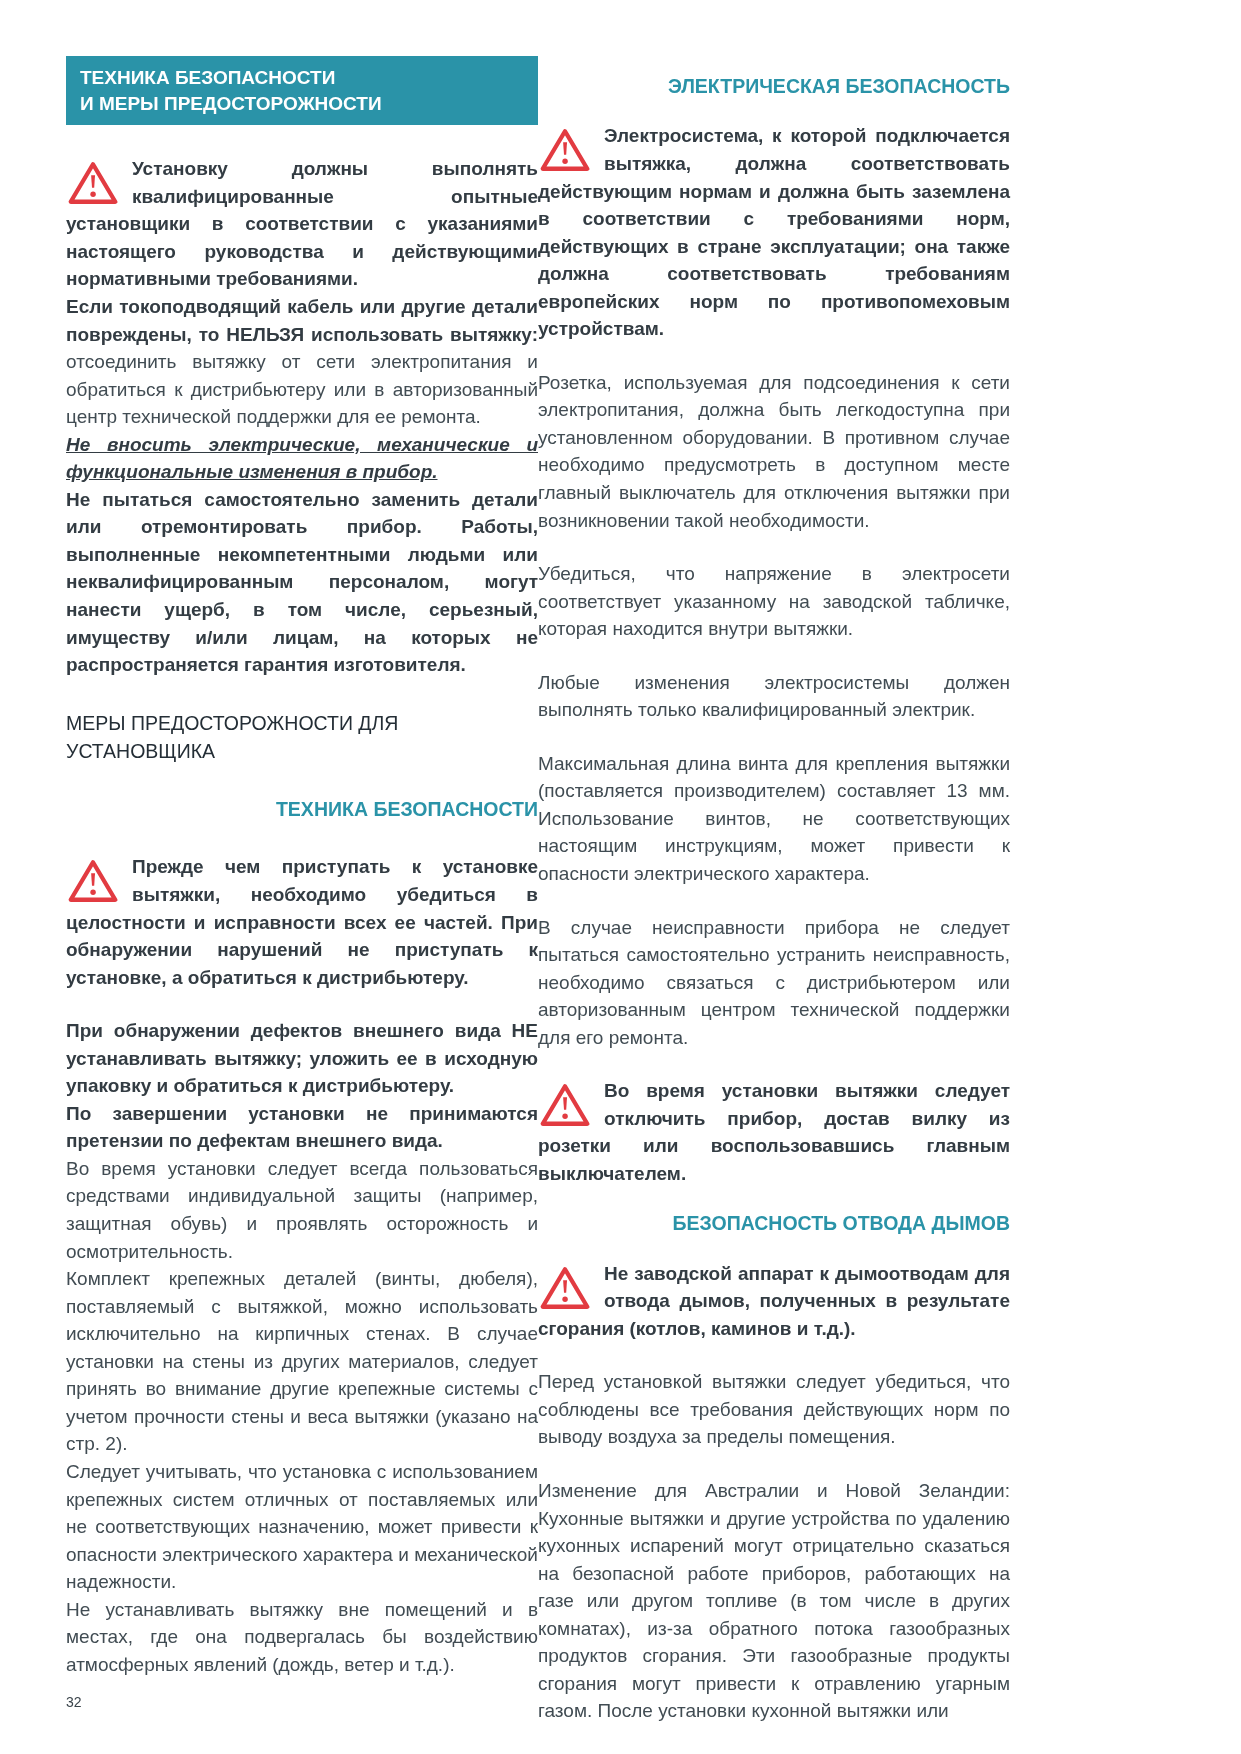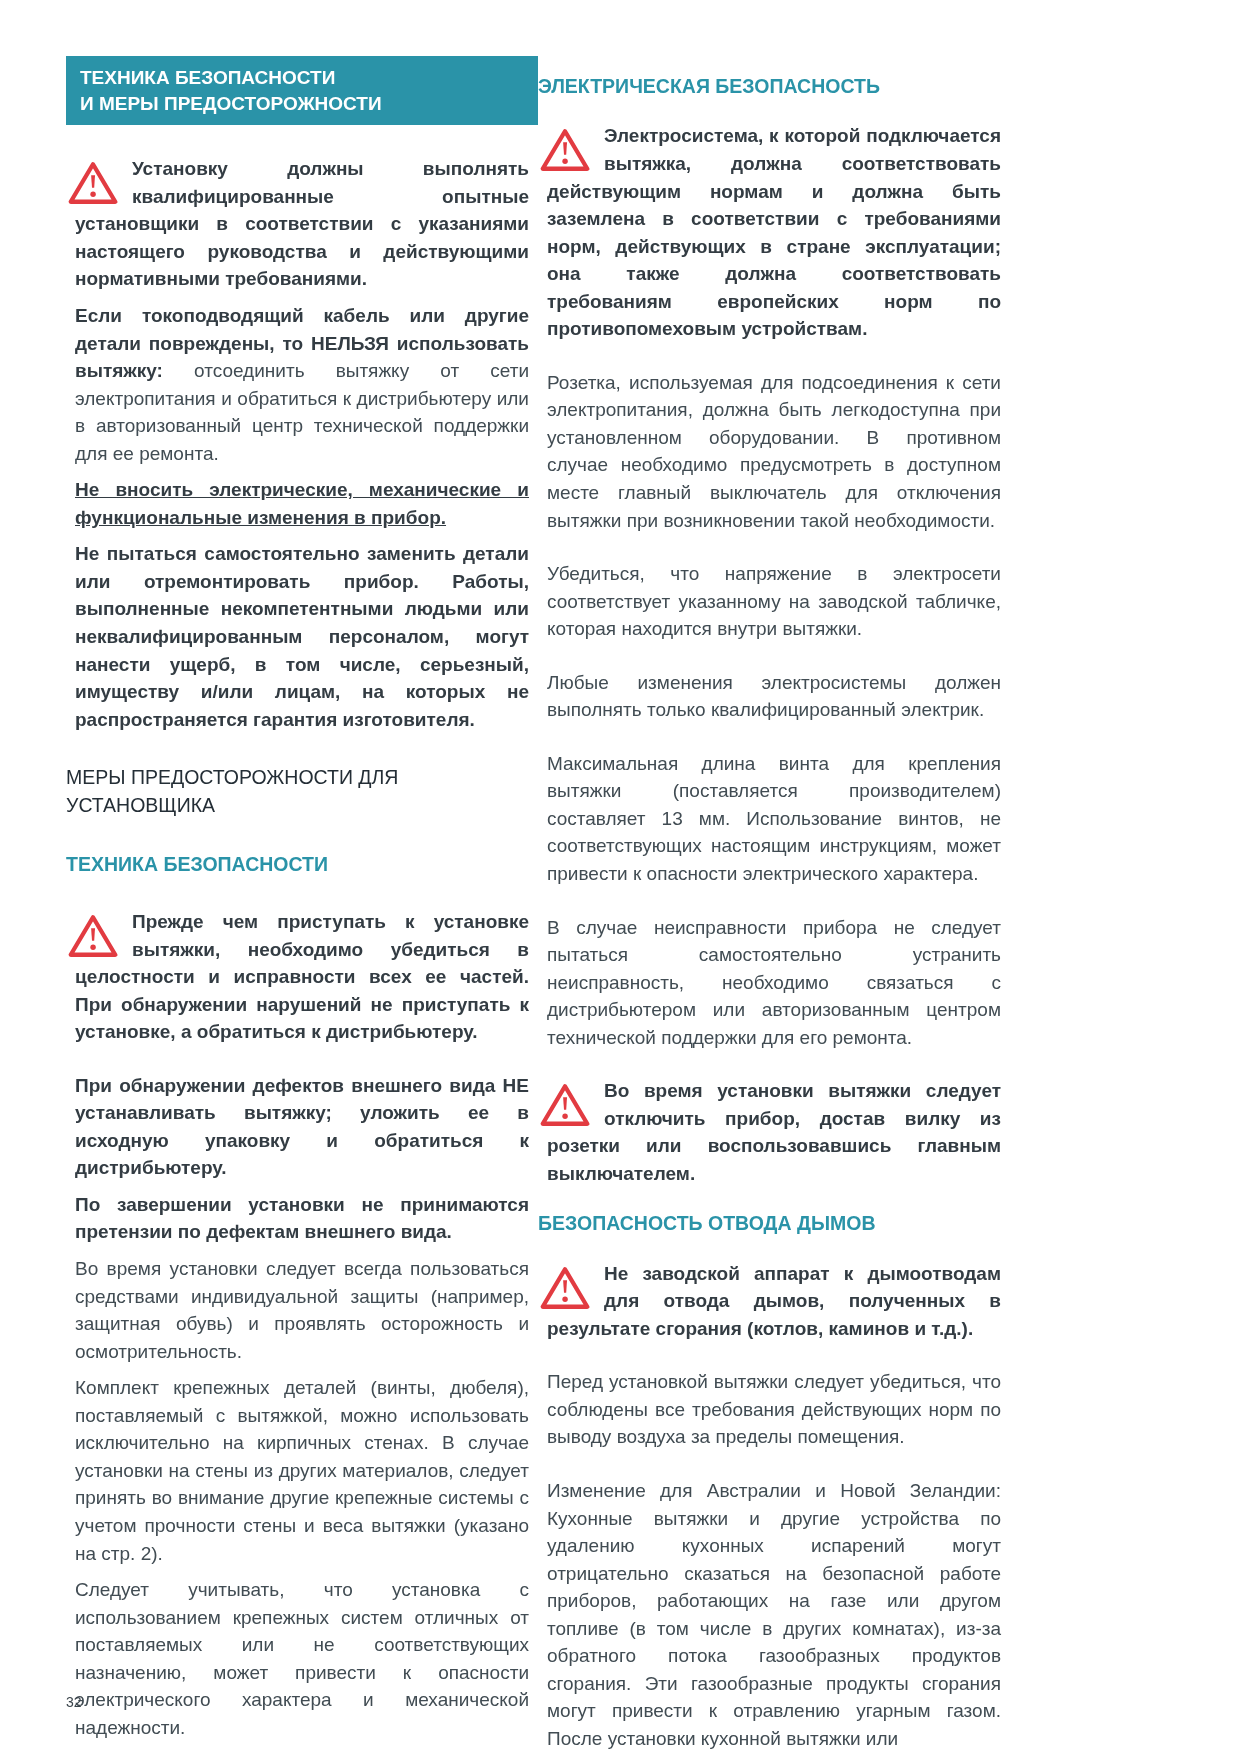--- a/index.html
+++ b/index.html
@@ -9,26 +9,26 @@
   }
   .content { position: absolute; left: 66px; top: 56px; width: 982px; }
   .columns { display: flex; align-items: flex-start; }
   .col { width: 472px; font-size: 19px; line-height: 1.45; text-align: justify; }
 
   .banner {
     background: #2a93a8; color: #ffffff; font-weight: bold;
     font-size: 19px; line-height: 1.35; padding: 9px 14px;
     margin-bottom: 30px; text-align: left;
   }
-  .teal-h { color: #2a93a8; font-weight: bold; font-size: 19.5px; text-align: left; }
+  .teal-h { color: #2a93a8; font-weight: bold; font-size: 19.5px; text-align: right; }
   .dark-h { color: #242e36; font-weight: normal; font-size: 19.5px; text-align: left; }
 
-  p { margin: 9px; }
+  p { margin: 0; }
   .b { font-weight: bold; color: #333c43; }
-  .u { text-decoration: underline; }
+  .u { text-decoration: underline; font-style: italic; }
 
   .warn { margin: 0; }
   .warn-icon { float: left; width: 50px; height: 46px; margin: 5px 14px 2px 2px; }
 
   .gap-lg { margin-top: 30px; }
   .gap-md { margin-top: 26px; }
   .gap-sm { margin-top: 22px; }
 
   .footer {
     position: absolute; left: 66px; top: 1694px; width: 982px;

